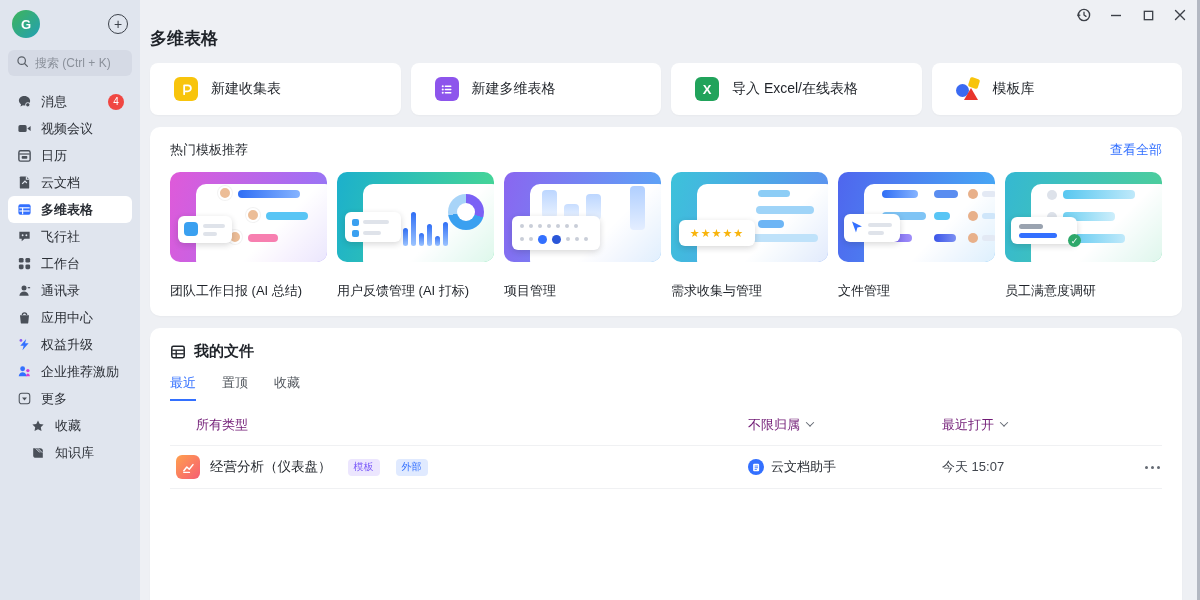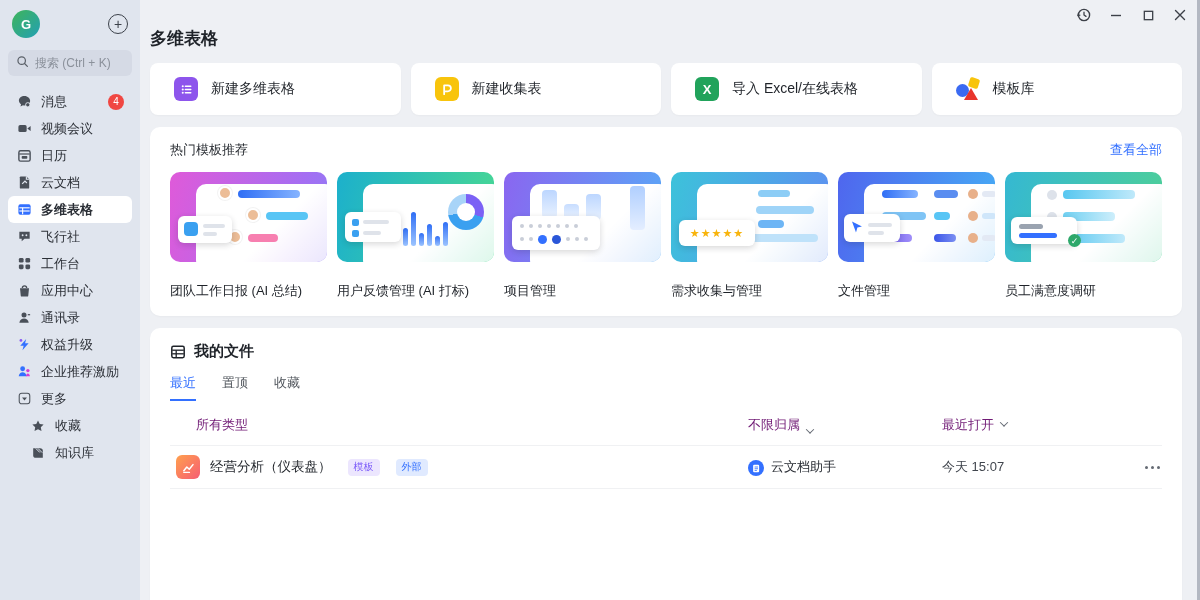--- a/index.html
+++ b/index.html
@@ -95,21 +95,21 @@
 
   
   .myfiles { height:282px; }
   .mf-head { display:flex; align-items:center; gap:8px; }
   .mf-title { font-size:15px; font-weight:bold; }
   .tabs { display:flex; gap:26px; margin-top:13px; }
   .tab { font-size:13px; color:#51565d; padding-bottom:7px; cursor:pointer; border-bottom:2px solid transparent; }
   .tab.active { color:#3370ff; border-bottom-color:#3370ff; }
   .filter-row { display:flex; align-items:center; margin-top:15px; font-size:13px; color:#701a75; padding-bottom:11px; }
   .col-name { flex-basis:578px; flex-shrink:0; padding-left:26px; display:flex; align-items:center; }
-  .col-owner { flex-basis:194px; flex-shrink:0; display:flex; align-items:flex-end; }
+  .col-owner { flex-basis:194px; flex-shrink:0; display:flex; align-items:center; }
   .col-time { flex:1; display:flex; align-items:center; }
   .col-actions { flex-basis:40px; flex-shrink:0; display:flex; justify-content:flex-end; }
   .caret { width:6px; height:6px; border-right:1.4px solid #646a73; border-bottom:1.4px solid #646a73;
            transform:rotate(45deg) translate(-1px,-1px); margin-left:7px; margin-top:-3px; }
   .file-row { display:flex; align-items:center; height:44px; border-top:1px solid #f0f1f3; border-bottom:1px solid #f0f1f3;
               cursor:pointer; }
   .file-row .col-name { padding-left:6px; gap:10px; }
   .file-icon { width:24px; height:24px; border-radius:6px; background:linear-gradient(135deg,#ffa04d,#f65d74);
                display:flex; align-items:center; justify-content:center; flex-shrink:0; }
   .file-name { font-size:13.5px; color:#1f2329; }
@@ -211,35 +211,35 @@
               <rect x="9" y="2" width="5" height="5" rx="1.5" fill="#4a5059"></rect>
               <rect x="2" y="9" width="5" height="5" rx="1.5" fill="#4a5059"></rect>
               <rect x="9" y="9" width="5" height="5" rx="1.5" fill="#4a5059"></rect>
             </svg>
           </span>
         <span class="nav-label">工作台</span>
       </div>
       <div class="nav-item">
         <span class="icon16">
             <svg width="15" height="15" viewBox="0 0 16 16">
-              <path d="M3.2 5.5h9.6l-.8 8a1 1 0 0 1-1 .9H5a1 1 0 0 1-1-.9z" fill="#4a5059"></path>
-              <path d="M5.7 5.3a2.3 2.3 0 0 1 4.6 0" fill="none" stroke="#4a5059" stroke-width="1.4"></path>
-            </svg>
-          </span>
-        <span class="nav-label">应用中心</span>
-      </div>
-      <div class="nav-item">
-        <span class="icon16">
-            <svg width="15" height="15" viewBox="0 0 16 16">
               <circle cx="7.5" cy="5.3" r="2.7" fill="#4a5059"></circle>
               <path d="M2.5 13.5c.5-3 2.7-4.4 5-4.4s4.5 1.4 5 4.4z" fill="#4a5059"></path>
               <line x1="11.5" y1="5" x2="14" y2="5" stroke="#4a5059" stroke-width="1.3"></line>
             </svg>
           </span>
         <span class="nav-label">通讯录</span>
+      </div>
+      <div class="nav-item">
+        <span class="icon16">
+            <svg width="15" height="15" viewBox="0 0 16 16">
+              <path d="M3.2 5.5h9.6l-.8 8a1 1 0 0 1-1 .9H5a1 1 0 0 1-1-.9z" fill="#4a5059"></path>
+              <path d="M5.7 5.3a2.3 2.3 0 0 1 4.6 0" fill="none" stroke="#4a5059" stroke-width="1.4"></path>
+            </svg>
+          </span>
+        <span class="nav-label">应用中心</span>
       </div>
       <div class="nav-item">
         <span class="icon16">
             <svg width="15" height="15" viewBox="0 0 16 16">
               <path d="M9.8 2L3.5 9.2h3.6L5.8 14l6.6-7.4H8.6z" fill="#3370ff"></path>
               <circle cx="4.2" cy="3.6" r="1.5" fill="#8a5af5"></circle>
             </svg>
           </span>
         <span class="nav-label">权益升级</span>
       </div>
@@ -306,40 +306,40 @@
       <div class="tb-btn">
         <svg width="14" height="14" viewBox="0 0 14 14">
             <path d="M2.5 2.5l9 9M11.5 2.5l-9 9" stroke="#3c4048" stroke-width="1.4" stroke-linecap="round"></path>
           </svg>
       </div>
     </div>
 
     <div class="page-title">多维表格</div>
 
     <div class="quick-row">
+      <div class="quick-card">
+        <span class="qa-icon qa-yellow">
+          <svg width="15" height="15" viewBox="0 0 16 16">
+              <path d="M5.5 13V3.5h4a3.2 3.2 0 0 1 0 6.4H7" fill="none" stroke="#fff" stroke-width="1.9" stroke-linecap="round" stroke-linejoin="round"></path>
+            </svg>
+        </span>
+        <span>新建收集表</span>
+      </div>
       <div class="quick-card">
         <span class="qa-icon qa-purple">
           <svg width="15" height="15" viewBox="0 0 16 16">
               <circle cx="4" cy="4.5" r="1.1" fill="#fff"></circle>
               <circle cx="4" cy="8" r="1.1" fill="#fff"></circle>
               <circle cx="4" cy="11.5" r="1.1" fill="#fff"></circle>
               <line x1="6.8" y1="4.5" x2="12.5" y2="4.5" stroke="#fff" stroke-width="1.6" stroke-linecap="round"></line>
               <line x1="6.8" y1="8" x2="12.5" y2="8" stroke="#fff" stroke-width="1.6" stroke-linecap="round"></line>
               <line x1="6.8" y1="11.5" x2="12.5" y2="11.5" stroke="#fff" stroke-width="1.6" stroke-linecap="round"></line>
             </svg>
         </span>
         <span>新建多维表格</span>
-      </div>
-      <div class="quick-card">
-        <span class="qa-icon qa-yellow">
-          <svg width="15" height="15" viewBox="0 0 16 16">
-              <path d="M5.5 13V3.5h4a3.2 3.2 0 0 1 0 6.4H7" fill="none" stroke="#fff" stroke-width="1.9" stroke-linecap="round" stroke-linejoin="round"></path>
-            </svg>
-        </span>
-        <span>新建收集表</span>
       </div>
       <div class="quick-card">
         <span class="qa-icon qa-green">X</span>
         <span>导入 Excel/在线表格</span>
       </div>
       <div class="quick-card">
         <span class="qa-icon qa-multi">
           <span class="m-square"></span>
             <span class="m-circle"></span>
             <span class="m-tri"></span>

